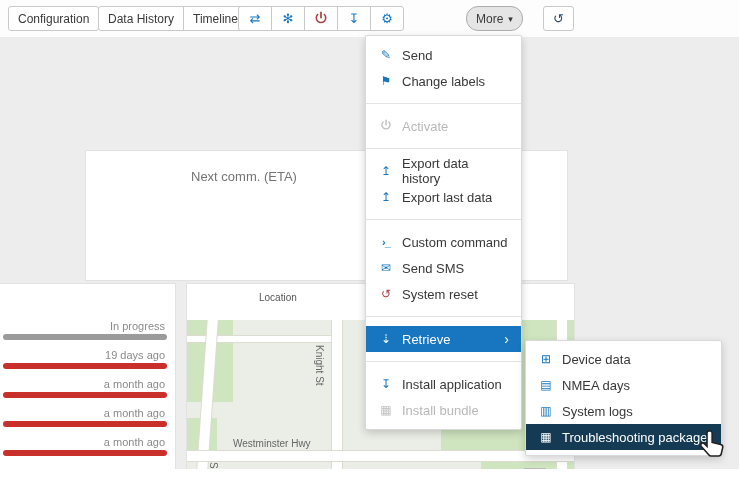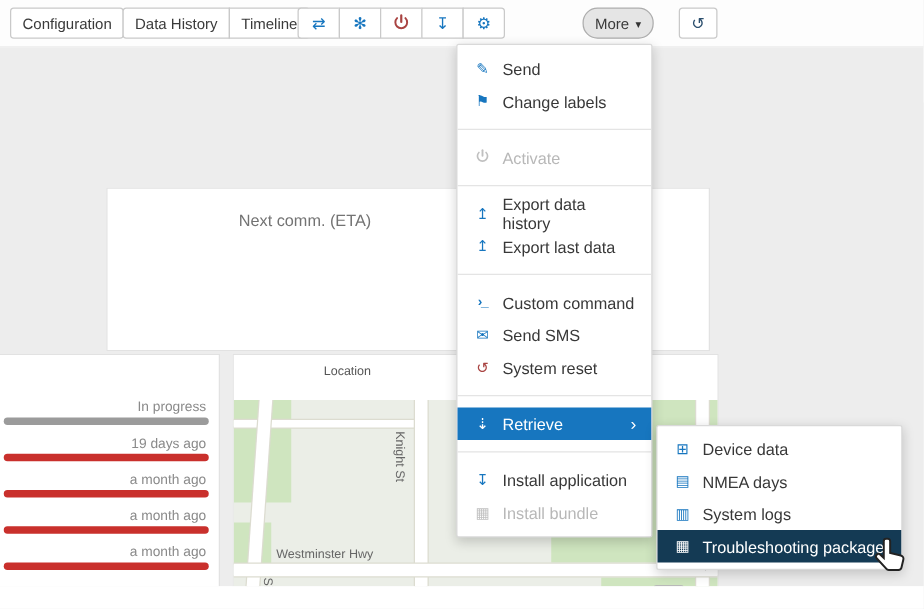--- a/index.html
+++ b/index.html
@@ -157,21 +157,21 @@
         <div class="park" style="left:254px;top:0;width:134px;height:130px"></div>
         <div class="park" style="left:294px;top:142px;width:94px;height:108px"></div>
 
         <div class="road road-h" style="top:16px;left:-5px;width:152px;height:6px"></div>
         <div class="road road-v" style="left:145px"></div>
         <div class="road road-v" style="left:370px"></div>
         <div class="road road-v" style="left:12px;transform:rotate(4deg)"></div>
         <div class="road road-h" style="top:131px"></div>
 
         <div class="street v-label" style="left:127px;top:25px">Knight St</div>
-        <div class="street" style="left:34px;top:118px">Westminster Hwy</div>
+        <div class="street" style="left:46px;top:118px">Westminster Hwy</div>
         <div class="street v-label" style="left:21px;top:142px">Sidaw</div>
         <div class="street v-label" style="left:374px;top:100px">No.6 Rd</div>
 
         <div class="map-ctl">
           <svg width="11" height="11" viewBox="0 0 16 16" fill="none" stroke="#555" stroke-width="2">
               <path d="M1 5V1h4M11 1h4v4M15 11v4h-4M5 15H1v-4"></path>
             </svg>
         </div>
       </div>
     </div>

